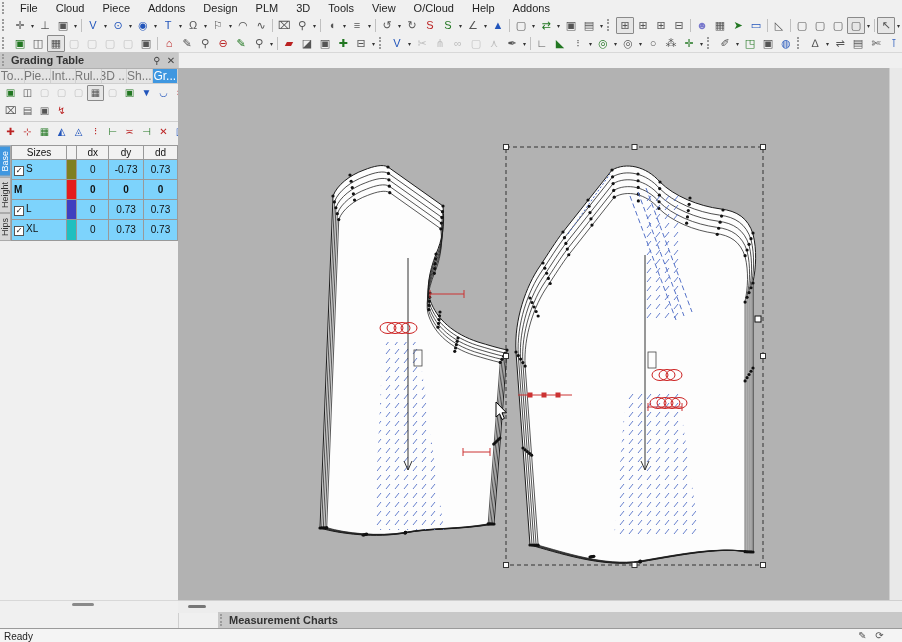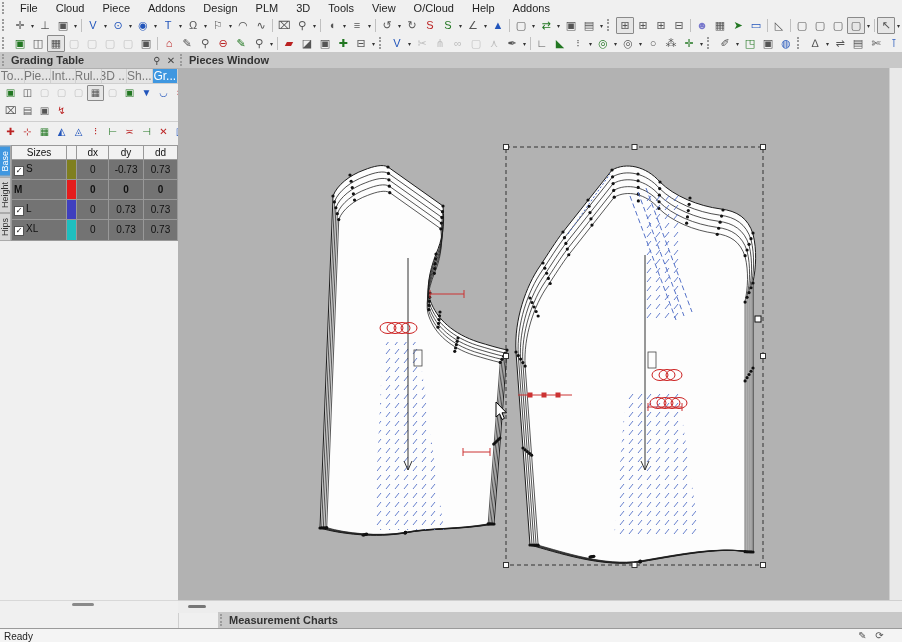--- a/index.html
+++ b/index.html
@@ -34,21 +34,21 @@
   .icon-row{display:flex;align-items:center;padding:1px 2px;}
   .icon-row .ic{width:15px;height:14px;font-size:10px;}
   #gt-hr{height:1px;background:#cfcfcf;margin:1px 0;}
   
   #gt-table-wrap{display:flex;margin-top:4px;}
   #side-tabs{width:11px;display:flex;flex-direction:column;margin-top:1px;}
   .side-tab{writing-mode:vertical-rl;transform:rotate(180deg);font-size:9px;color:#333;
             background:#d6d6d6;border:1px solid #aaa;border-right:none;text-align:center;
             padding:4px 0;flex:none;}
   .side-tab.active{background:#3f97e0;color:#fff;}
-  table#gt{border-collapse:collapse;background:#737373;font-size:10px;color:#111;}
+  table#gt{border-collapse:collapse;background:#7dd3fc;font-size:10px;color:#111;}
   #gt th,#gt td{border:1px solid #999;padding:0 2px;height:13px;font-weight:normal;}
   #gt th{background:#f2f2f2;text-align:center;}
   #gt td.num{text-align:center;width:32px;}
   #gt td.size-cell{width:58px;white-space:nowrap;overflow:hidden;}
   #gt td.color-cell{width:7px;padding:0;}
   #gt tr.bold td{font-weight:bold;}
   .cb{display:inline-block;width:8px;height:8px;border:1px solid #555;font-size:8px;
       line-height:8px;text-align:center;background:#fff;margin-right:2px;vertical-align:-1px;}
   #panel-splitter{position:absolute;left:0;top:548px;width:178px;border-top:1px solid #d8d8d8;}
   #panel-splitter .dash{width:22px;height:3px;background:#8a8a8a;margin:2px 0 0 72px;border-radius:2px;}
@@ -320,24 +320,20 @@
             </tr>
           </tbody>
     </table>
   </div>
   <div id="panel-splitter">
         <div class="dash"></div>
       </div>
 </div>
 
 <div id="main">
-  <div class="ptitle">
-    <span class="grip"></span>
-    <span class="txt">Pieces Window</span>
-  </div>
 
   <div id="canvas">
     <svg id="cv" width="712" height="532" viewBox="0 0 712 532" xmlns="http://www.w3.org/2000/svg">
       <defs>
         <pattern id="bh" width="9" height="9" patternUnits="userSpaceOnUse">
           <path d="M1,7 L5,2" stroke="#5572c8" stroke-width="1" fill="none"></path>
         </pattern>
       </defs>
 
       <g id="gl">

